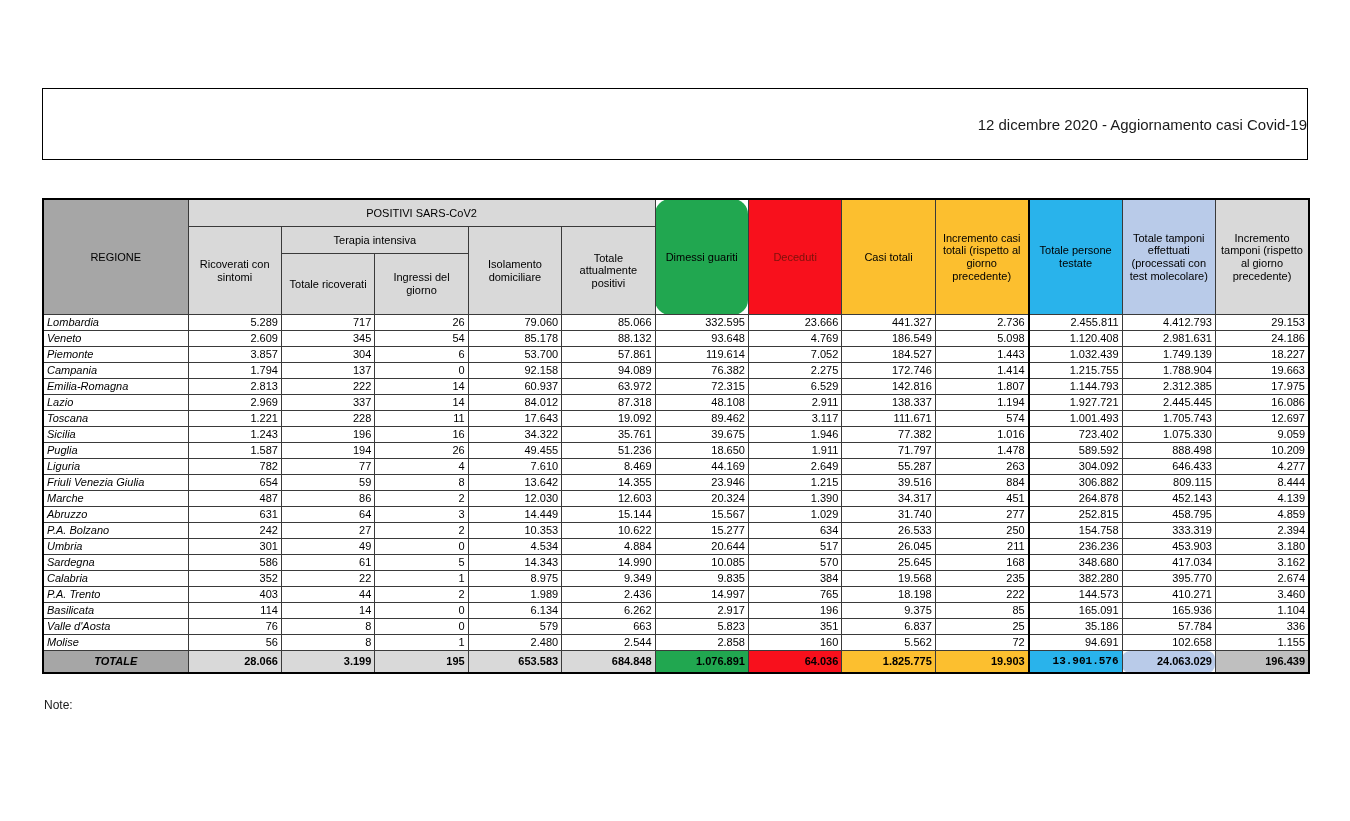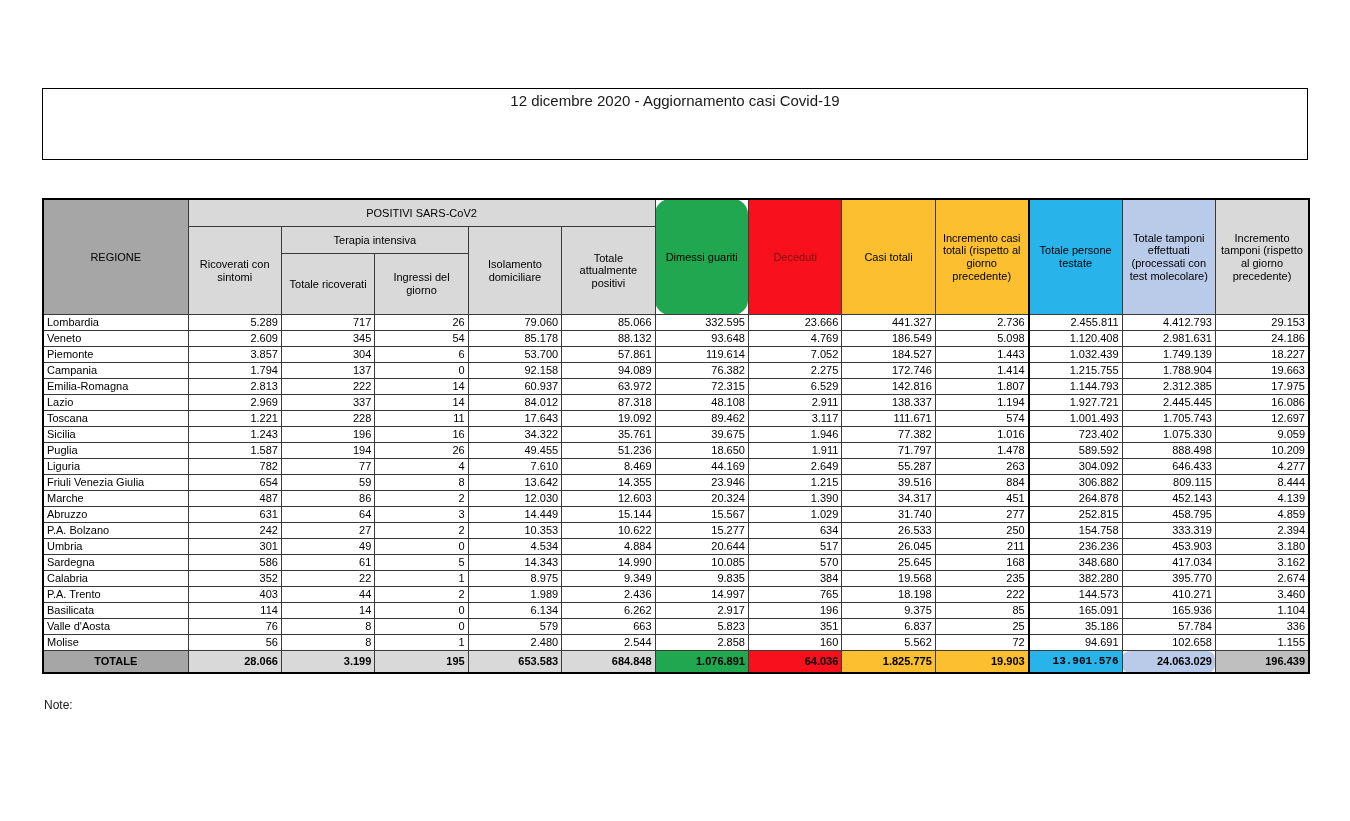--- a/index.html
+++ b/index.html
@@ -3,22 +3,22 @@
 <meta charset="utf-8">
 <style>
   html, body { margin: 0; padding: 0; background: #ffffff; }
   body { font-family: "Liberation Sans", "DejaVu Sans", sans-serif; color: #000; }
   #page { position: relative; width: 1350px; height: 821px; background: #fff; overflow: hidden; }
 
   
   #title-box {
     position: absolute; left: 42px; top: 88px; width: 1264px; height: 64px;
     border: 1px solid #000; background: #fff;
-    display: flex; flex-direction: row; justify-content: space-around;
-    text-align: center; padding: 3px 0;
+    display: flex; flex-direction: column; justify-content: space-around;
+    text-align: right; padding: 3px 0;
   }
   #title-box .t-line { font-size: 15px; color: #1a1a1a; }
 
   
   #table-wrap { position: absolute; left: 42px; top: 198px; width: 1268px; }
   table.covid {
     width: 100%; border-collapse: collapse; table-layout: fixed;
     border: 2px solid #000;
   }
   table.covid th, table.covid td {
@@ -34,21 +34,21 @@
   .h-gray   { background: var(--header-gray); font-weight: bold; font-size: 11px; }
   .h-light  { background: var(--light-gray); }
   .h-title  { background: var(--light-gray); font-weight: bold; font-size: 12px; }
   .h-green  { background: var(--green); border-radius: 15px; }
   .h-red    { background: var(--red); color: var(--deceduti-text); }
   .h-yellow { background: var(--yellow); }
   .h-blue   { background: var(--blue); }
   .h-lav    { background: var(--lavender); }
 
   table.covid td { height: 15px; text-align: right; background: #fff; }
-  table.covid td.region { text-align: left; }
+  table.covid td.region { text-align: left; font-style: italic; }
   .thick-left { border-left: 2.5px solid #000 !important; }
 
   tr.total td { font-weight: bold; height: 21px; margin-top: 24px; }
   .t-lbl   { background: var(--header-gray) !important; text-align: center !important; }
   .t-plain { background: var(--total-plain) !important; }
   .t-green { background: var(--green) !important; }
   .t-red   { background: var(--red) !important; }
   .t-yellow{ background: var(--yellow) !important; }
   .t-blue  { background: var(--blue) !important; font-family: Liberation Mono, monospace; }
   .t-lav   { background: var(--lavender) !important; border-radius: 8px; }

